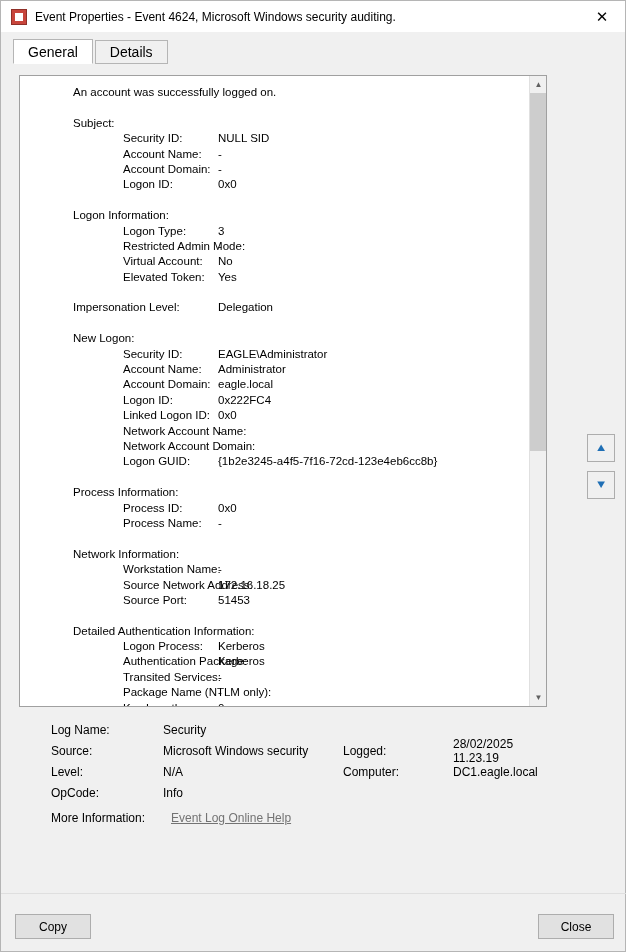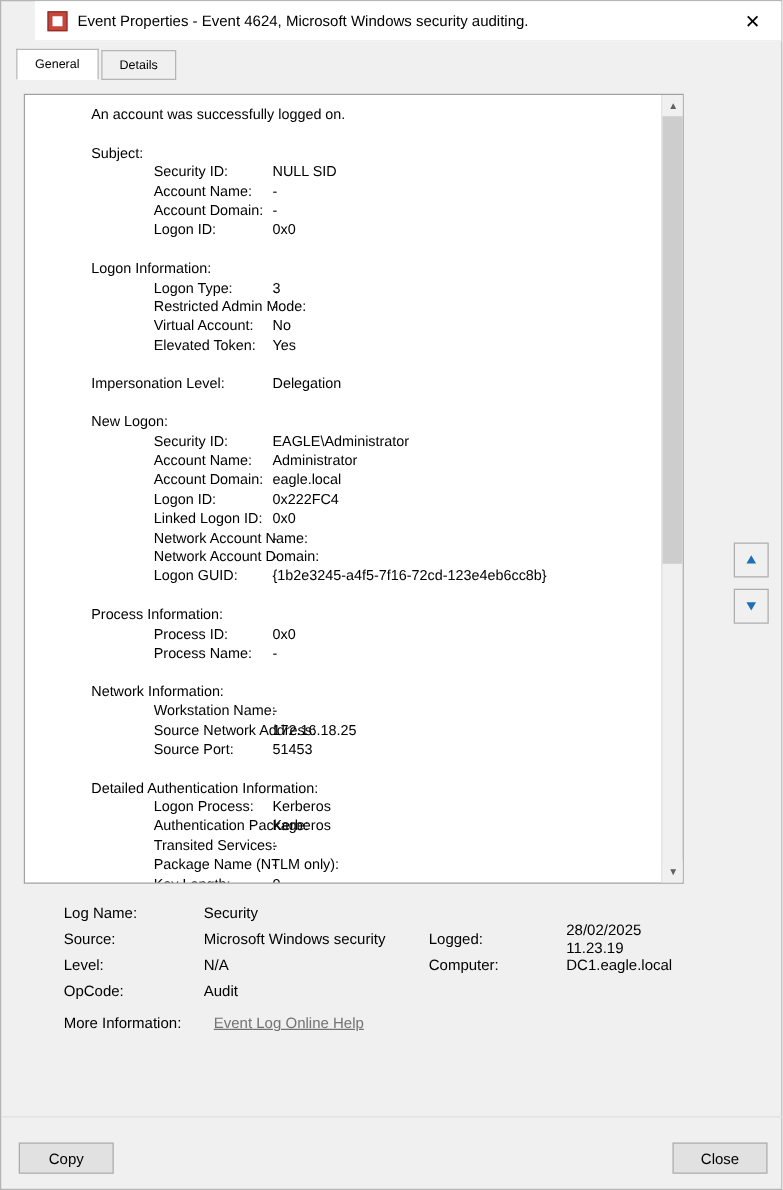--- a/index.html
+++ b/index.html
@@ -18,21 +18,20 @@
     background: #f0f0f0;
     border: 1px solid #b5b5b5;
   }
   
   #titlebar {
     height: 32px;
     display: flex;
     align-items: center;
     background: #ffffff;
     border-bottom: 1px solid #f0f0f0;
-    margin-left: 27px;
   }
   #title-icon {
     width: 16px; height: 16px;
     margin-left: 10px; margin-right: 8px;
     background: #c8453c;
     border: 1px solid #8f2f28;
     position: relative;
     flex: none;
   }
   #title-icon::after {
@@ -65,21 +64,21 @@
     align-items: flex-end;
     height: 25px;
   }
   .tab {
     height: 24px;
     padding: 0 14px;
     display: flex; align-items: center;
     border: 1px solid #b5b5b5;
     background: #f0f0f0;
     margin-right: 2px;
-    font-size: 10px;
+    font-size: 14px;
   }
   .tab.active {
     background: #fff;
     border-bottom: 1px solid #fff;
     height: 25px;
     position: relative;
     z-index: 2;
   }
 
   
@@ -229,21 +228,21 @@
       <div class="c4">28/02/2025 11.23.19</div>
     </div>
     <div class="srow">
       <div class="c1">Level:</div>
       <div class="c2">N/A</div>
       <div class="c3">Computer:</div>
       <div class="c4">DC1.eagle.local</div>
     </div>
     <div class="srow">
       <div class="c1">OpCode:</div>
-      <div class="c2">Audit</div>
+      <div class="c2">Info</div>
       <div class="c3"></div>
       <div class="c4"></div>
     </div>
     <div id="more-info-row">
       <div class="c1">More Information:</div>
       <a id="more-info-link" href="#">Event Log Online Help</a>
     </div>
   </div>
 
   <div id="separator"></div>

